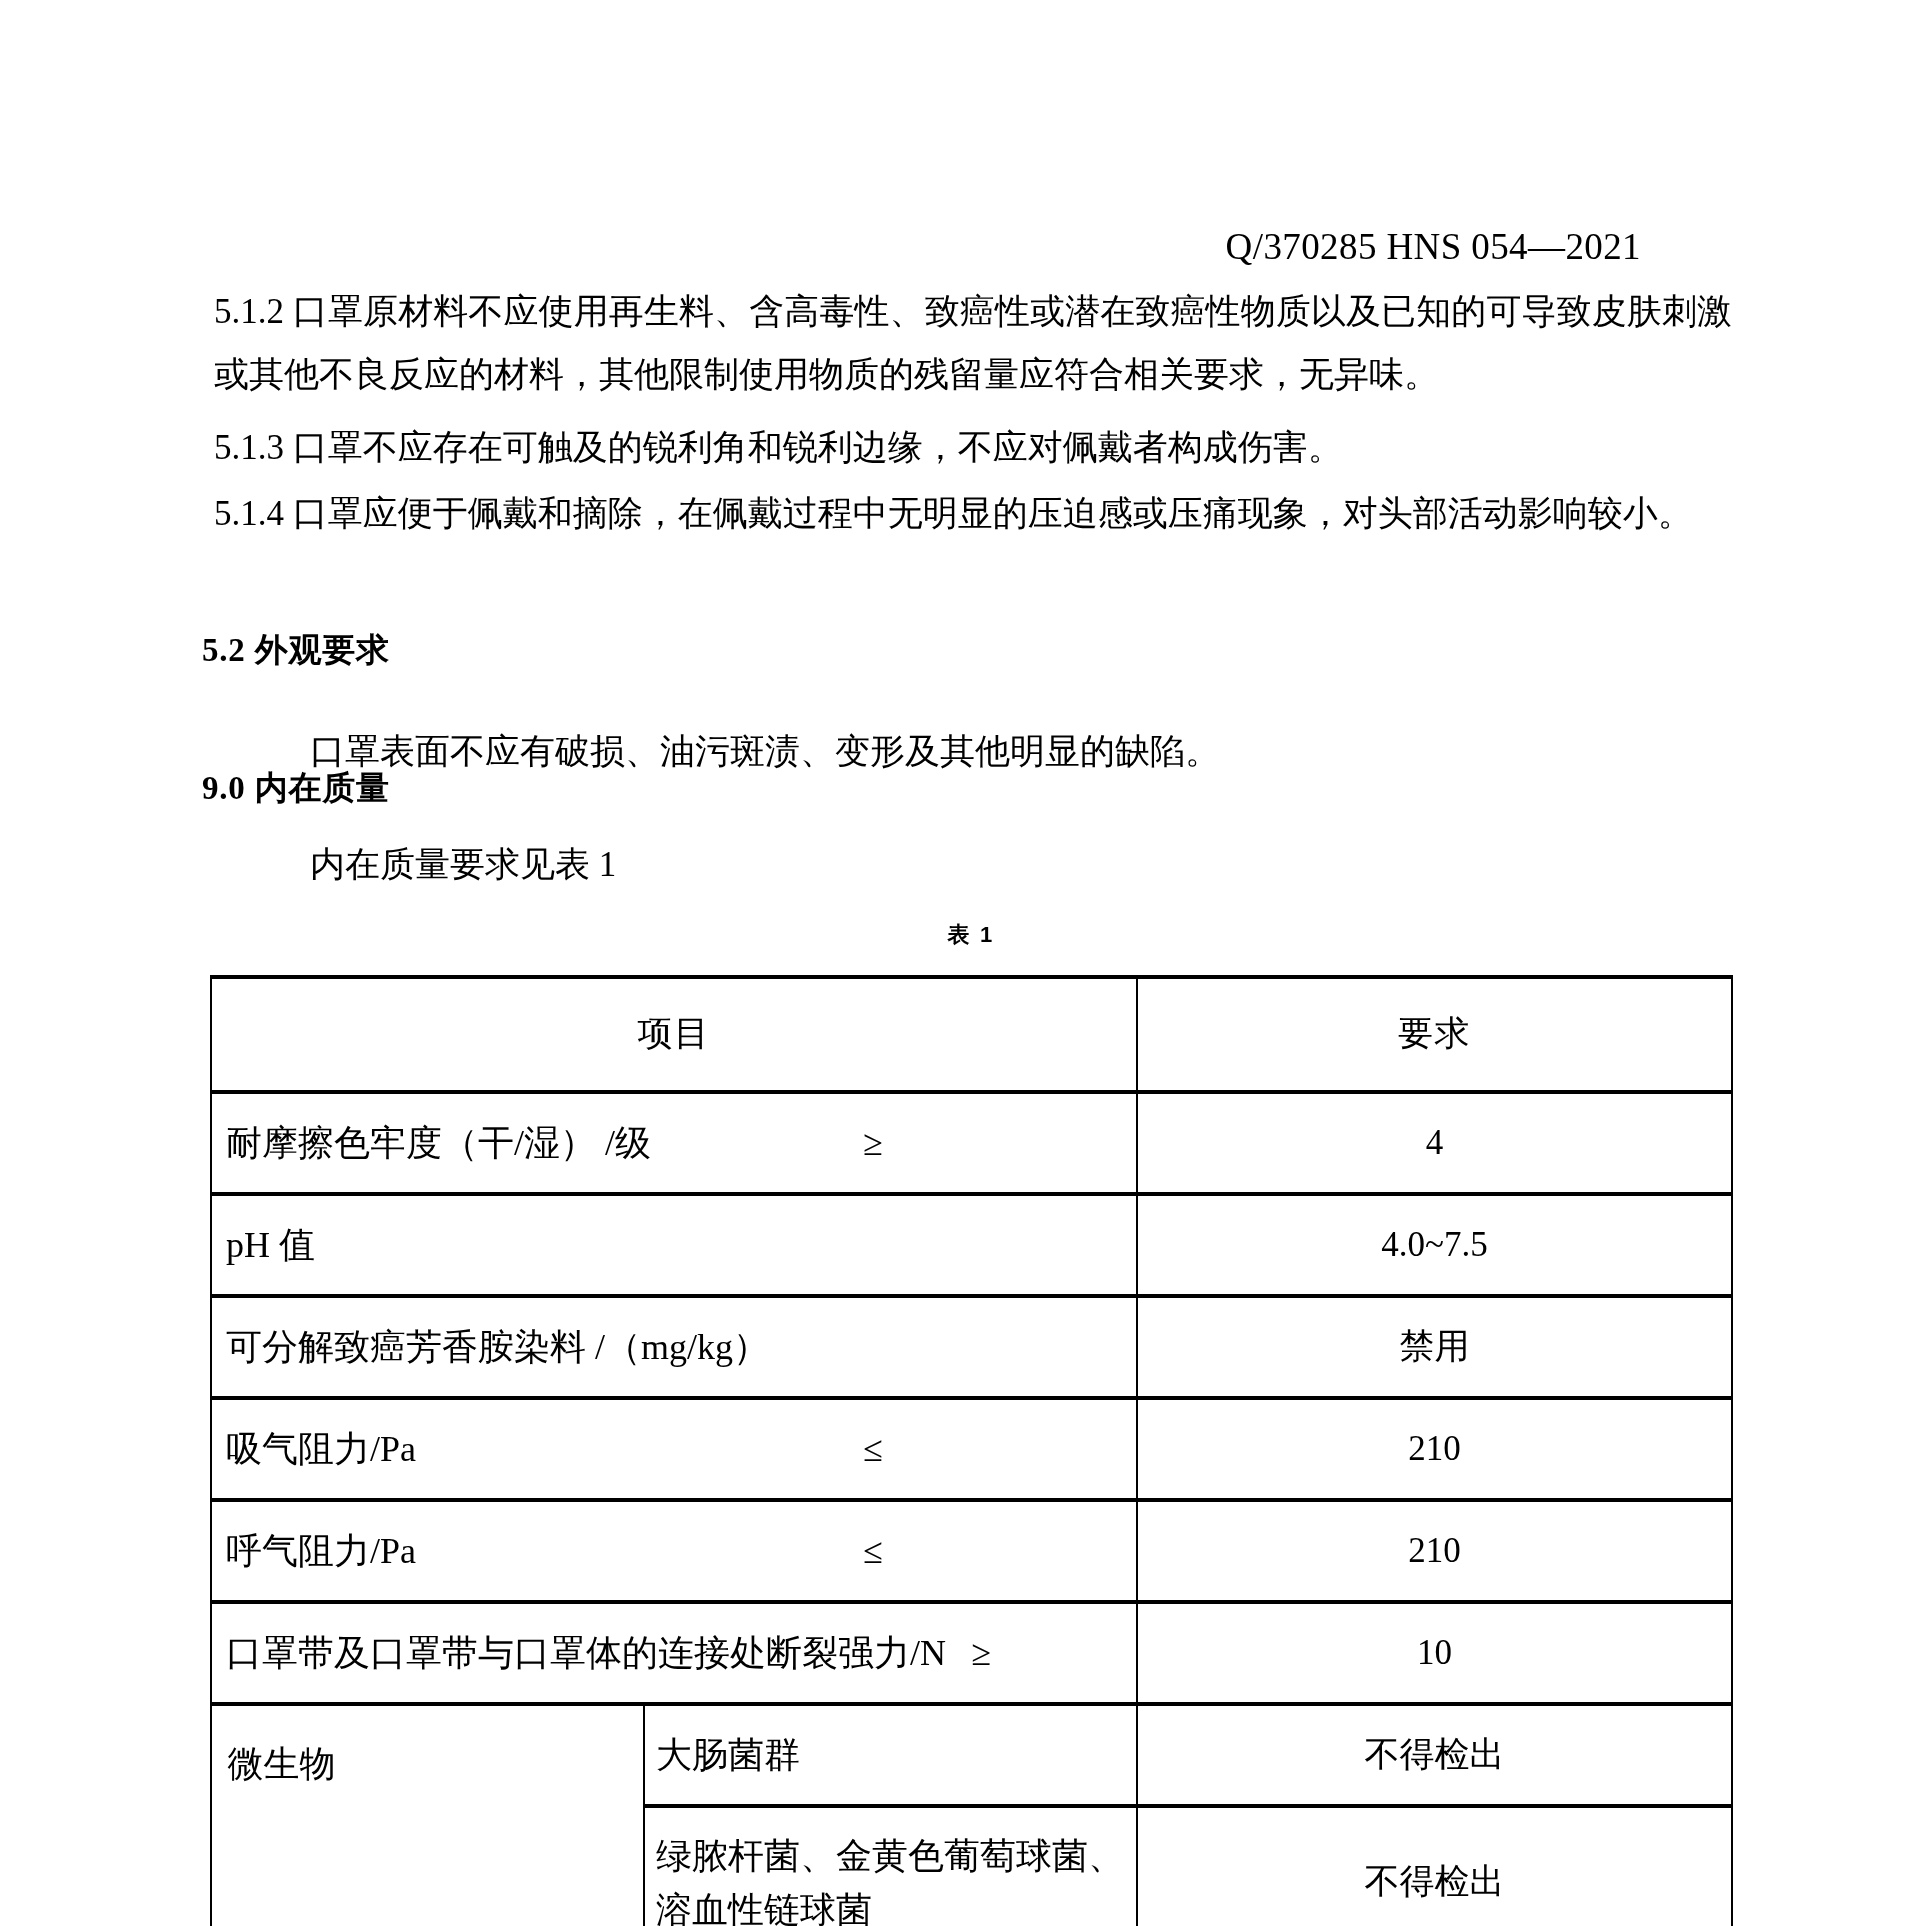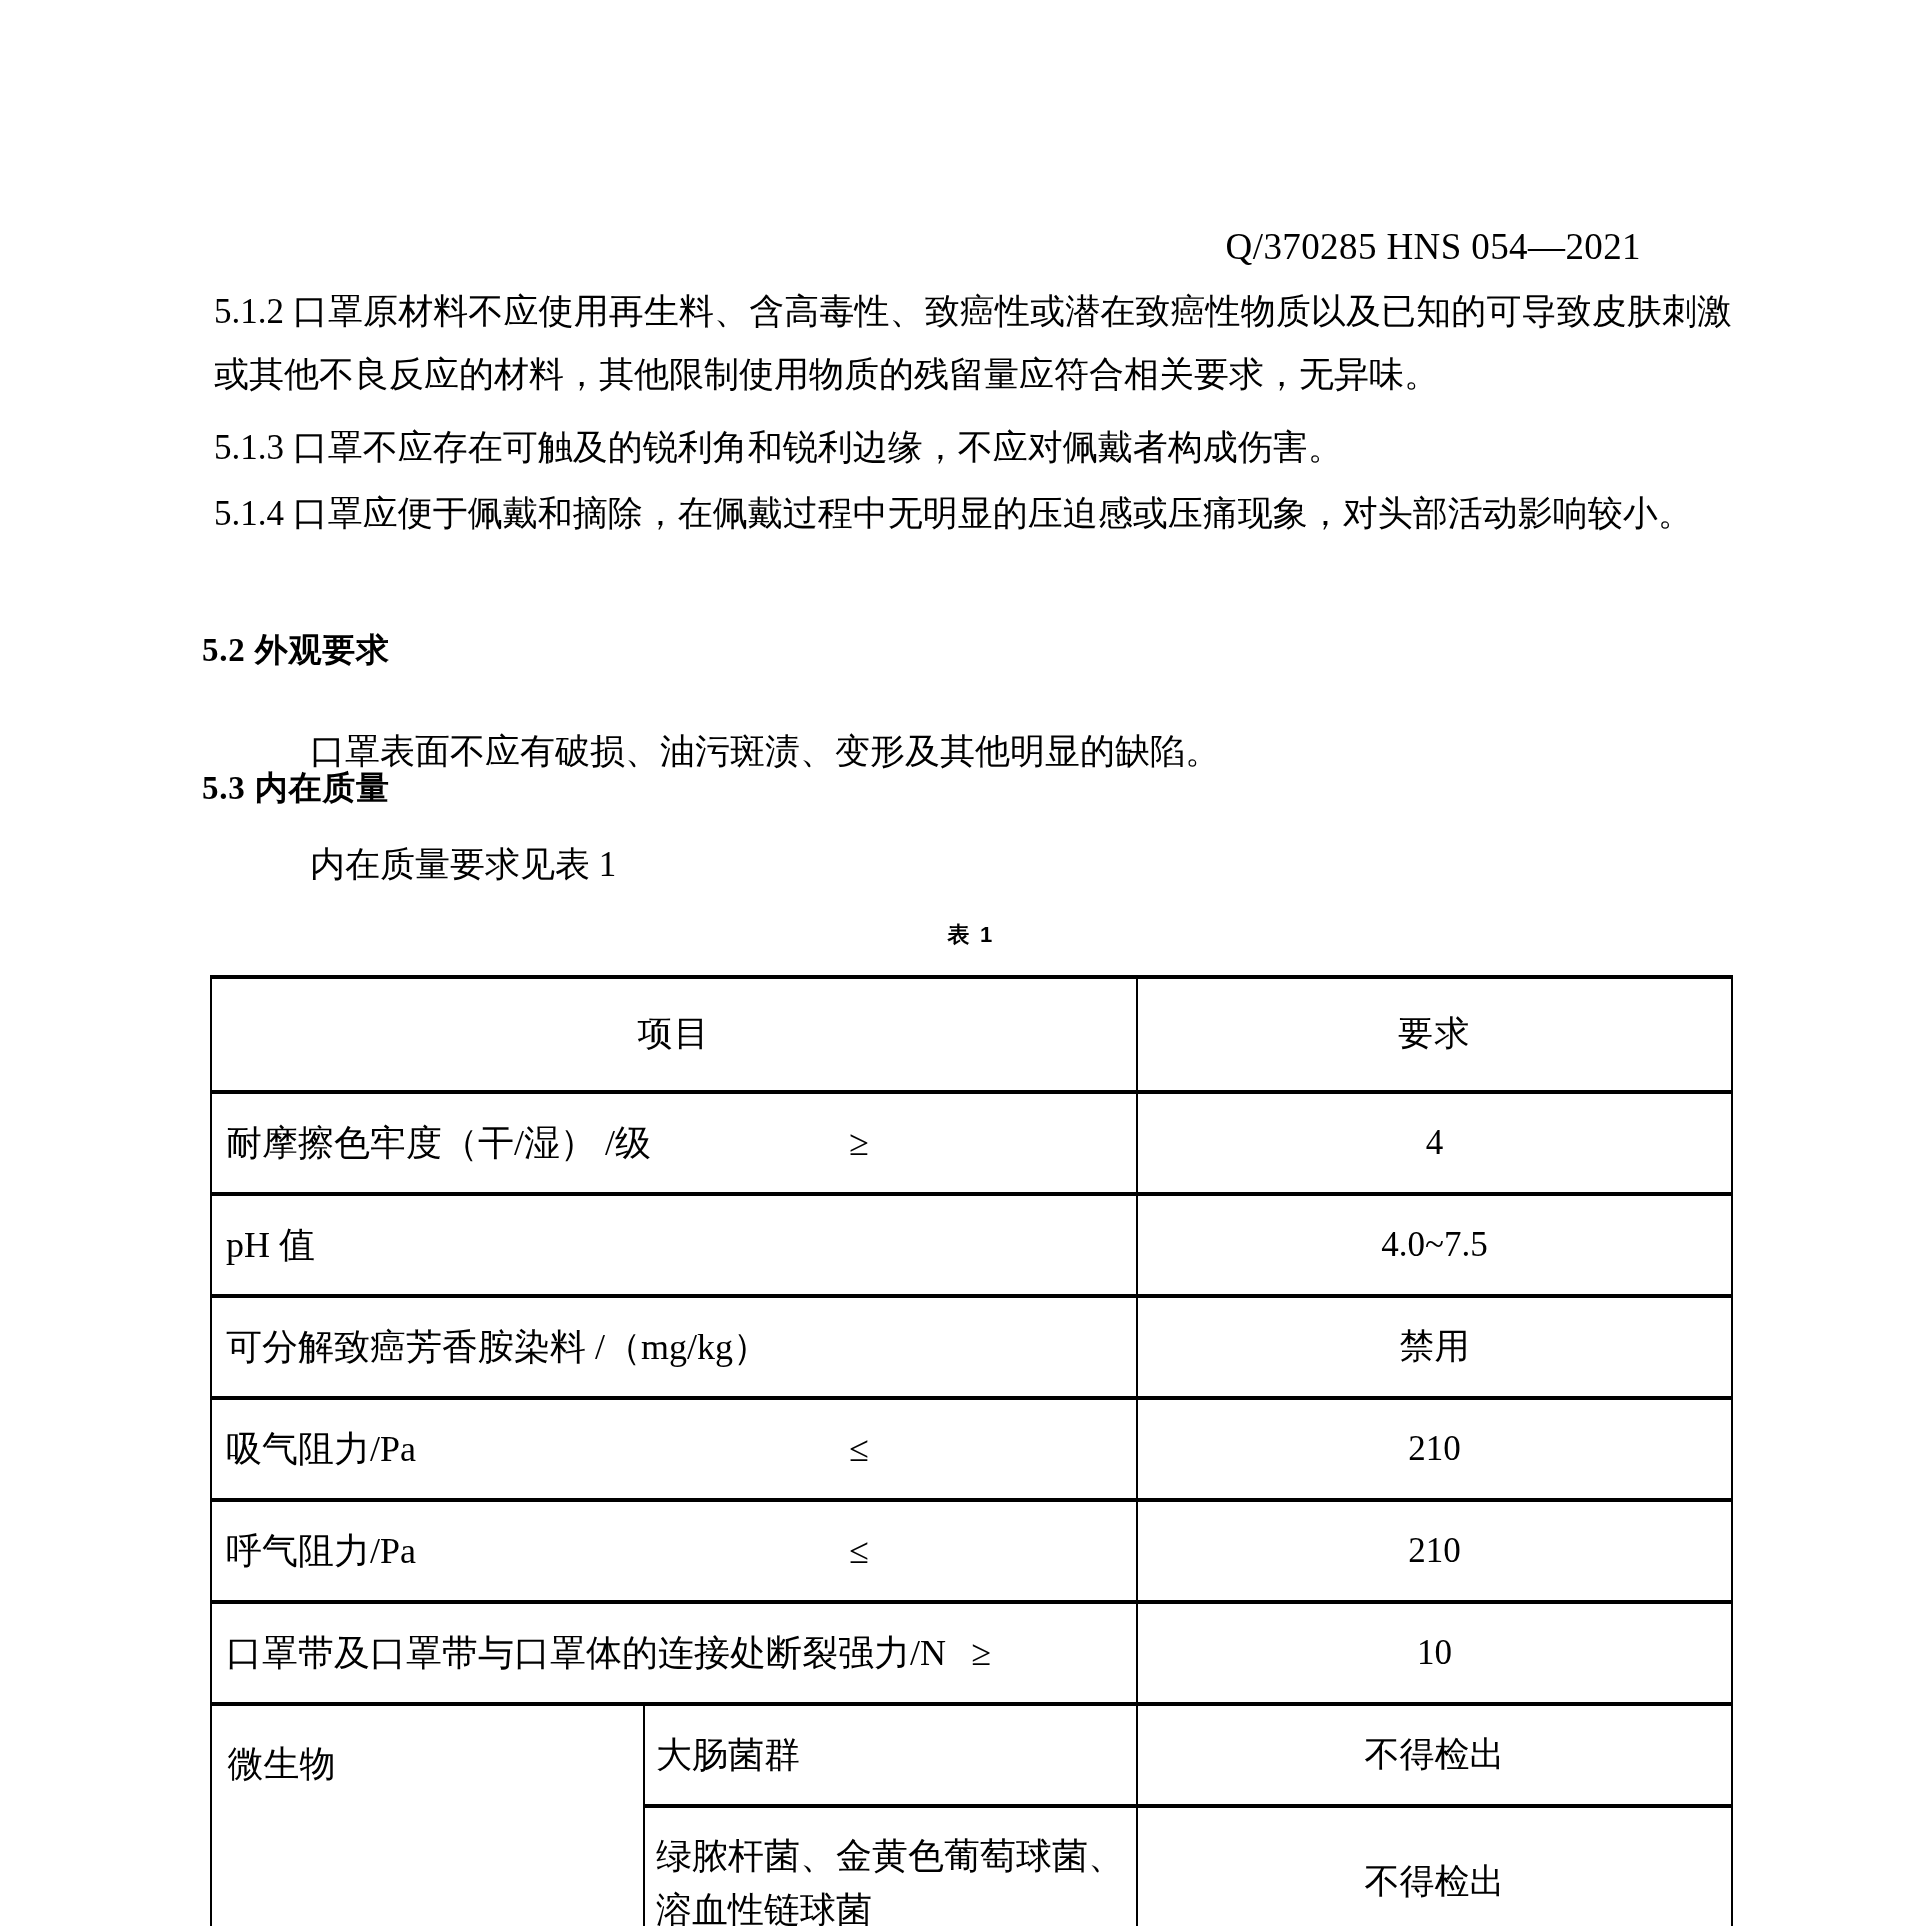--- a/index.html
+++ b/index.html
@@ -58,21 +58,21 @@
   .qtable td {
     border-left:2.3px solid #000; border-right:2.3px solid #000;
     border-top:4.2px solid #000; border-bottom:4.2px solid #000;
     font-size:36px; vertical-align:middle;
     line-height:1.5; padding:0;
   }
   tr.r-head { height:115px; }
   tr.r      { height:102px; }
   tr.r-tall { height:153px; }
   .qtable td.th  { text-align:center; font-size:35px; letter-spacing:1.5px; }
-  .qtable td.item { padding-left:14px; padding-right:15px; }
+  .qtable td.item { padding-left:14px; padding-right:1px; }
   .qtable td.sub  { padding-left:11px; padding-right:5.4px; }
   .qtable td.val  { text-align:center; font-size:35px; }
   .qtable td.group { vertical-align:top; padding-top:31px; padding-left:15.4px; }
 
   .cf { display:flex; align-items:center; justify-content:space-between; width:100%; }
   .cf .sym { font-size:36px; }
   .cf.sym-mid   .sym { margin-right:252px; }
   .cf.sym-after { justify-content:flex-start; }
   .cf.sym-after .sym { margin-left:25.4px; }
 </style>
@@ -81,21 +81,21 @@
 
 <div class="abs doc-code">Q/370285 HNS 054—2021</div>
 
 <div class="abs para p512">5.1.2 口罩原材料不应使用再生料、含高毒性、致癌性或潜在致癌性物质以及已知的可导致皮肤刺激或其他不良反应的材料，其他限制使用物质的残留量应符合相关要求，无异味。</div>
 <div class="abs para p513">5.1.3 口罩不应存在可触及的锐利角和锐利边缘，不应对佩戴者构成伤害。</div>
 <div class="abs para p514">5.1.4 口罩应便于佩戴和摘除，在佩戴过程中无明显的压迫感或压痛现象，对头部活动影响较小。</div>
 
 <div class="abs heading h52">5.2 外观要求</div>
 <div class="abs para indent p52">口罩表面不应有破损、油污斑渍、变形及其他明显的缺陷。</div>
 
-<div class="abs heading h53">5.3 内在质量</div>
+<div class="abs heading h53">9.0 内在质量</div>
 <div class="abs para indent p53">内在质量要求见表 1</div>
 
 <div class="abs tbl-caption">表 1</div>
 
 <table class="qtable">
   <colgroup>
       <col class="c1">
       <col class="c2">
       <col class="c3">
     </colgroup>

